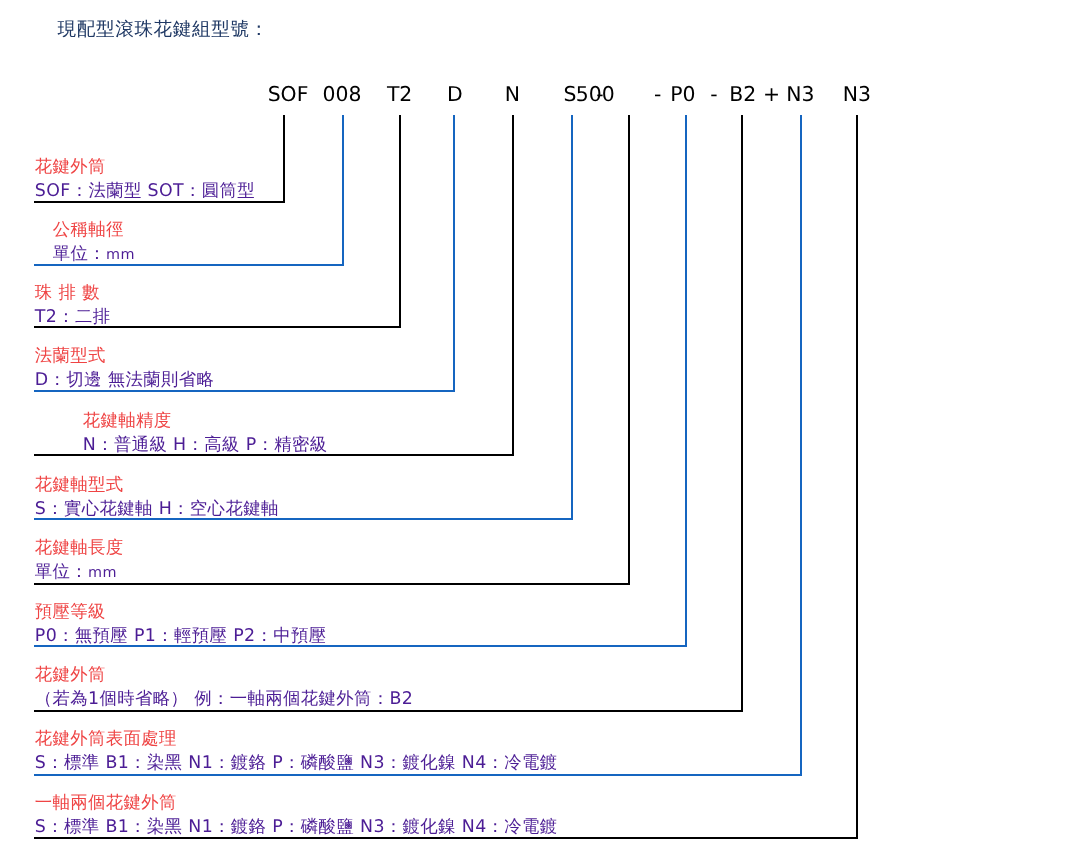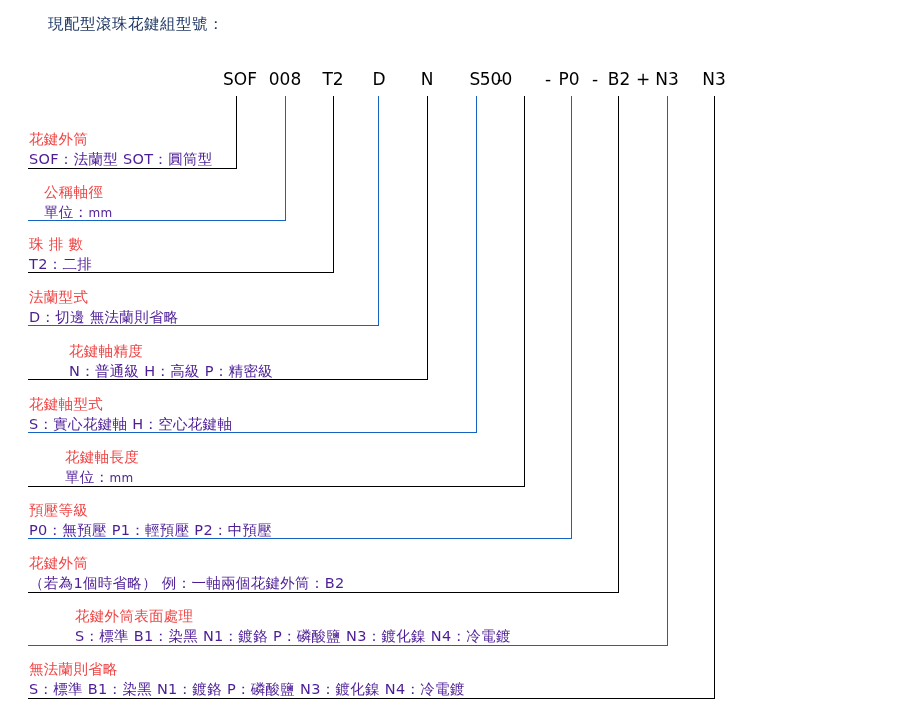--- a/index.html
+++ b/index.html
@@ -148,35 +148,35 @@
         <div class="label-detail">D：切邊  無法蘭則省略</div>
       </div>
       <div class="label-block" style="top: 342px; margin-left: 40px;">
         <div class="label-title">花鍵軸精度</div>
         <div class="label-detail">N：普通級  H：高級  P：精密級</div>
       </div>
       <div class="label-block" style="top: 395px;">
         <div class="label-title">花鍵軸型式</div>
         <div class="label-detail">S：實心花鍵軸  H：空心花鍵軸</div>
       </div>
-      <div class="label-block" style="top: 448px; margin-left: 36px;">
+      <div class="label-block" style="top: 448px;">
         <div class="label-title">花鍵軸長度</div>
         <div class="label-detail">單位：<span class="unit-mm">mm</span></div>
       </div>
       <div class="label-block" style="top: 501px;">
         <div class="label-title">預壓等級</div>
         <div class="label-detail">P0：無預壓  P1：輕預壓  P2：中預壓</div>
       </div>
       <div class="label-block" style="top: 554px;">
         <div class="label-title">花鍵外筒</div>
         <div class="label-detail">（若為1個時省略） 例：一軸兩個花鍵外筒：B2</div>
       </div>
-      <div class="label-block" style="top: 607px; margin-left: 46px;">
+      <div class="label-block" style="top: 607px;">
         <div class="label-title">花鍵外筒表面處理</div>
         <div class="label-detail">S：標準  B1：染黑  N1：鍍鉻  P：磷酸鹽  N3：鍍化鎳  N4：冷電鍍</div>
       </div>
       <div class="label-block" style="top: 660px;">
-        <div class="label-title">無法蘭則省略</div>
+        <div class="label-title">一軸兩個花鍵外筒</div>
         <div class="label-detail">S：標準  B1：染黑  N1：鍍鉻  P：磷酸鹽  N3：鍍化鎳  N4：冷電鍍</div>
       </div>
     </div>
 
 </div>
 
 </body></html>

